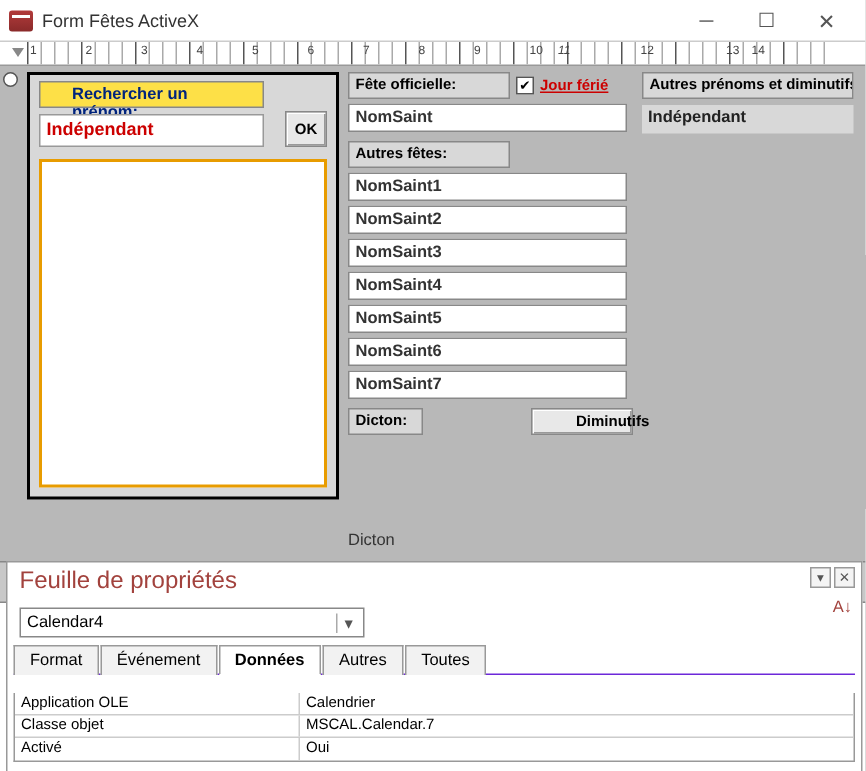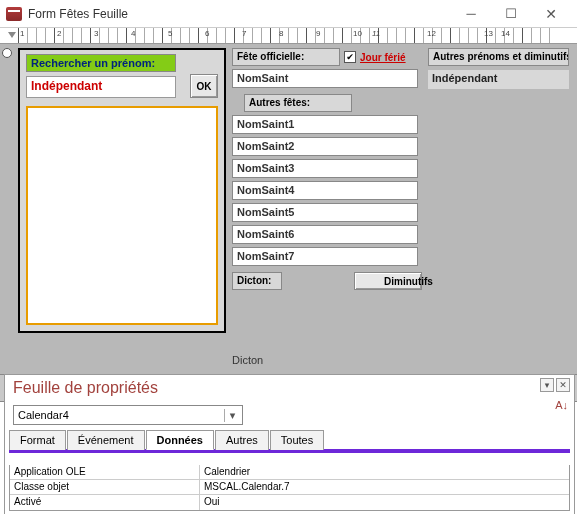--- a/index.html
+++ b/index.html
@@ -19,32 +19,32 @@
 .ruler .tick{width:9px;border-left:1px solid #aaa;height:100%;}
 .ruler .tick.major{border-left:1px solid #555;}
 .ruler .num{position:absolute;top:1px;font-size:8px;color:#444;}
 .ruler .marker{position:absolute;top:4px;left:8px;width:0;height:0;border-left:4px solid transparent;border-right:4px solid transparent;border-top:6px solid #888;}
 
 
 .form-area { background: #b8b8b8; padding: 8px; height: 330px; position:relative; overflow:hidden;}
 .radio-stub{position:absolute;left:2px;top:4px;width:10px;height:10px;border:1px solid #555;border-radius:50%;background:#fff;}
 
 .panel-left { position:absolute; left:18px; top:4px; width:208px; height:285px; background:#d8d8d8; border:2px solid #000; }
-.search-lbl { position:absolute;left:6px;top:4px;width:150px;height:18px;background:#84cc16;border:1px solid #888;padding:2px 4px;font-weight:bold;color:#00247d;font-size:11px;}
+.search-lbl { position:absolute;left:6px;top:4px;width:150px;height:18px;background:#fde047;border:1px solid #888;padding:2px 21px;font-weight:bold;color:#00247d;font-size:11px;}
 .search-input { position:absolute;left:6px;top:26px;width:150px;height:22px;background:#fff;border:1px solid #999;padding:2px 4px;color:#c00;font-weight:bold;font-size:12px;}
 .ok-btn{position:absolute;right:6px;top:24px;width:28px;height:24px;background:#e8e8e8;border:1px solid #888;box-shadow:inset 1px 1px #fff,inset -1px -1px #999;font-weight:bold;font-size:10px;}
 .cal-box{position:absolute;left:6px;top:56px;right:6px;bottom:6px;background:#fff;border:2px solid #e89c00;}
 
 .middle-col{position:absolute;left:232px;top:4px;width:190px;}
 .field-row{display:flex;align-items:center;margin-bottom:3px;height:18px;gap:4px;}
 .hdr-lbl{width:108px;height:18px;background:#d8d8d8;border:1px solid #888;padding:2px 4px;font-weight:bold;font-size:10px;color:#000;}
 .chk{width:12px;height:12px;border:1px solid #555;background:#fff;display:inline-flex;align-items:center;justify-content:center;font-size:9px;}
 .jour-ferie{color:#c00;font-weight:bold;text-decoration:underline;font-size:10px;}
 .txt-field{width:186px;height:19px;background:#fff;border:1px solid #888;padding:2px 4px;font-size:11px;font-weight:bold;color:#333;margin-bottom:3px;}
-.section-lbl{width:108px;height:18px;background:#d8d8d8;border:1px solid #888;padding:2px 4px;font-weight:bold;margin:6px 0 3px 12px;font-size:10px;}
+.section-lbl{width:108px;height:18px;background:#d8d8d8;border:1px solid #888;padding:2px 4px;font-weight:bold;margin:6px 0 3px 0;font-size:10px;}
 .dim-row{display:flex;align-items:center;gap:4px;margin-top:6px;}
 .dim-btn{width:68px;height:18px;background:#e8e8e8;border:1px solid #888;box-shadow:inset 1px 1px #fff,inset -1px -1px #999;font-weight:bold;font-size:10px;padding-left:29px;}
 
 .right-col{position:absolute;left:428px;top:4px;right:8px;}
 .right-hdr{height:18px;background:#d8d8d8;border:1px solid #888;padding:2px 4px;font-weight:bold;font-size:10px;white-space:nowrap;overflow:hidden;}
 .right-val{margin-top:4px;height:19px;background:#d8d8d8;padding:2px 4px;font-weight:bold;font-size:11px;color:#222;}
 .dicton-val{position:absolute;left:232px;top:310px;font-size:11px;color:#333;}
 
 
 .bottom-bar{background:#c8c8c8;border-top:1px solid #888;border-bottom:1px solid #888;height:28px;display:flex;align-items:center;padding:2px 6px;gap:6px;font-size:10px;font-weight:bold;}
@@ -56,35 +56,35 @@
 
 .propsheet{position:absolute;left:4px;right:2px;top:374px;border:1px solid #999;background:#fff;}
 .ps-hdr{padding:4px 8px 0 8px;position:relative;}
 .ps-title{color:#a2423d;font-size:16px;}
 .ps-sub{font-size:10px;color:#333;margin-top:1px;}
 .ps-ctrls{position:absolute;right:4px;top:3px;display:flex;gap:2px;}
 .ps-ctrls span{width:14px;height:14px;border:1px solid #999;display:flex;align-items:center;justify-content:center;font-size:9px;color:#555;background:#f4f4f4;}
 .sort-icon{position:absolute;right:6px;top:24px;font-size:11px;color:#a2423d;}
 .obj-select{margin:8px 8px 4px 8px;width:230px;height:20px;border:1px solid #888;background:#fff;display:flex;align-items:center;justify-content:space-between;padding:0 2px 0 4px;font-size:11px;}
 .obj-select .dd{width:16px;text-align:center;border-left:1px solid #aaa;color:#555;}
-.tabs{display:flex;border-bottom:4px solid #6d28d9;margin:0 4px;}
+.tabs{display:flex;border-bottom:1px solid #6d28d9;margin:0 4px;}
 .tab{padding:3px 10px;font-size:11px;border:1px solid #999;border-bottom:none;background:#f2f2f2;margin-right:1px;position:relative;top:1px;}
 .tab.active{background:#fff;font-weight:bold;border-bottom:1px solid #fff;}
 .prop-grid{margin:12px 4px;border:1px solid #999;border-top:none;}
 .prop-row{display:flex;font-size:10px;border-bottom:1px solid #ccc;height:15px;}
 .prop-row:last-child{border-bottom:none;}
 .prop-k{width:190px;padding:1px 4px;border-right:1px solid #ccc;}
 .prop-v{flex:1;padding:1px 4px;}
 </style>
 </head>
 <body>
 
 <div class="titlebar">
   <div class="app-icon"></div>
-  <div class="title">Form Fêtes Feuille</div>
+  <div class="title">Form Fêtes ActiveX</div>
   <div class="win-btn">─</div>
   <div class="win-btn">☐</div>
   <div class="win-btn close">✕</div>
 </div>
 
 <div class="ruler">
   <div class="marker"></div>
   <div class="ticks" id="ruler-ticks">
       <div class="tick major"></div>
       <div class="tick"></div>

